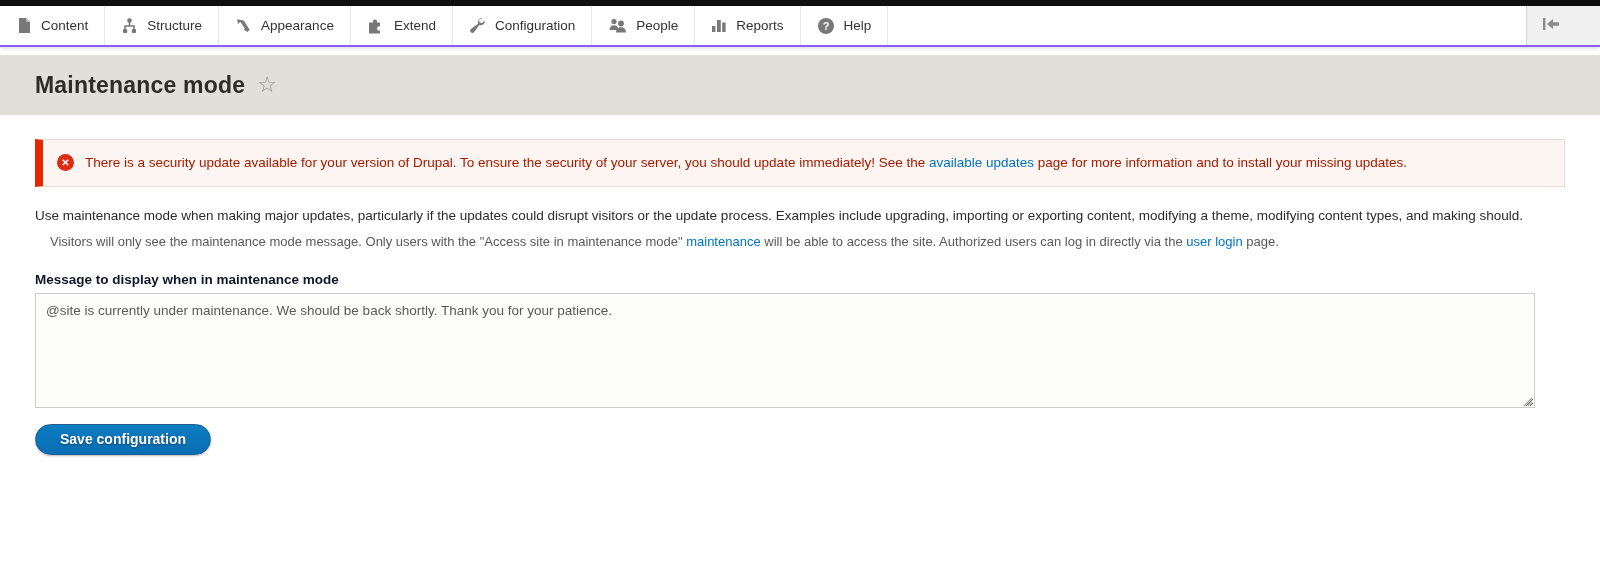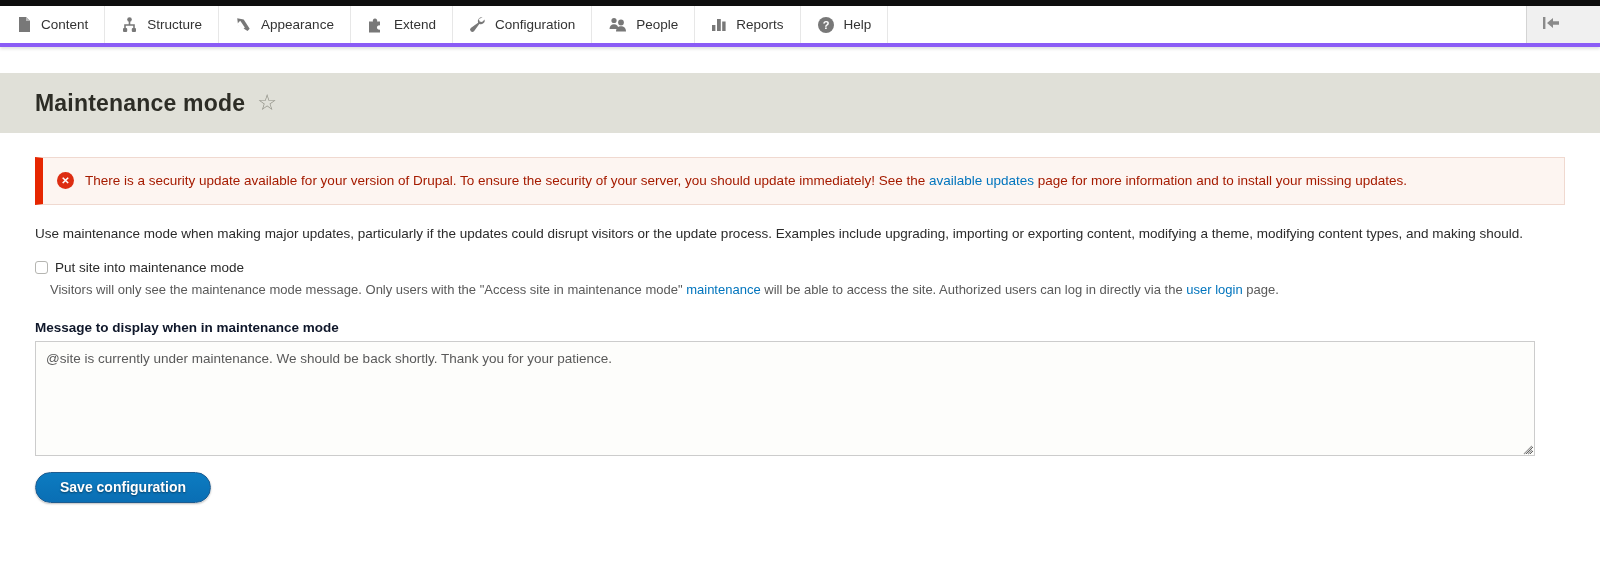--- a/index.html
+++ b/index.html
@@ -11,21 +11,21 @@
   }
   
   .top-strip { height: 6px; background: #0e0e0e; }
 
   
   .toolbar {
     height: 41px;
     background: #ffffff;
     display: flex;
     align-items: stretch;
-    border-bottom: 4px solid #8b5cf6;
+    border-bottom: 2px solid #8b5cf6;
     box-shadow: 0 2px 3px rgba(0,0,0,0.12);
     position: relative;
   }
   .toolbar-item {
     display: flex;
     align-items: center;
     gap: 9px;
     padding: 0 16px;
     border-right: 1px solid #e7e7e7;
     font-size: 13.5px;
@@ -40,21 +40,21 @@
     background: #f0f0f0;
     border-left: 1px solid #d4d4d4;
     display: flex;
     align-items: center;
     padding-left: 15px;
     cursor: pointer;
   }
 
   
   .page-header {
-    margin-top: 26px;
+    margin-top: 8px;
     height: 60px;
     background: #e0e0d8;
     display: flex;
     align-items: center;
     padding: 13px 35px;
   }
   .page-title {
     font-size: 23px;
     font-weight: bold;
     color: #2d2d26;
@@ -293,24 +293,20 @@
 <div class="content">
 
 
   <div class="error-box">
     <div class="error-icon">✕</div>
     <div><span>There is a security update available for your version of Drupal. To ensure the security of your server, you should update immediately! See the </span><a>available updates</a><span> page for more information and to install your missing updates.</span></div>
   </div>
 
   <p class="intro">Use maintenance mode when making major updates, particularly if the updates could disrupt visitors or the update process. Examples include upgrading, importing or exporting content, modifying a theme, modifying content types, and making should.</p>
 
-  <div class="checkbox-row">
-    <input type="checkbox" style="">
-    <label>Put site into maintenance mode</label>
-  </div>
   <div class="checkbox-desc"><span>Visitors will only see the maintenance mode message. Only users with the "Access site in maintenance mode" </span><a class="inline-link">maintenance</a><span> will be able to access the site. Authorized users can log in directly via the </span><a class="inline-link">user login</a><span> page.</span></div>
 
   <div class="field-label">Message to display when in maintenance mode</div>
   <div class="textarea-wrap">
     <textarea style="">@site is currently under maintenance. We should be back shortly. Thank you for your patience.</textarea>
     <span class="grippie">
       <svg width="12" height="12" viewBox="0 0 12 12">
           <path d="M11 3L3 11M11 7l-4 4" stroke="#999999" stroke-width="1.2" fill="none"></path>
         </svg>
     </span>

